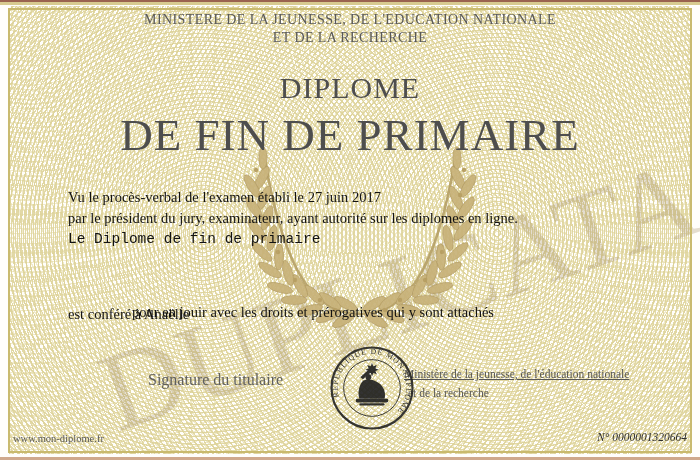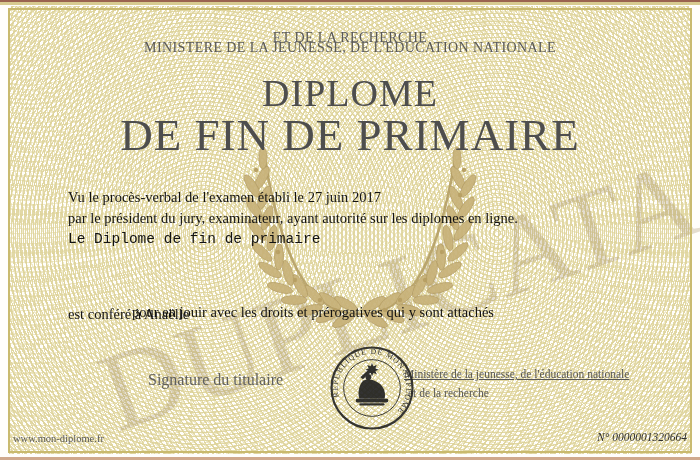--- a/index.html
+++ b/index.html
@@ -28,23 +28,23 @@
     font-size:112px;line-height:128px;white-space:nowrap;
     color:rgba(166,145,106,0.30);
     transform:rotate(-19deg);transform-origin:0 50%;
     z-index:1;letter-spacing:1px;font-weight:normal;
   }
   .wreath{position:absolute;left:210px;top:140px;z-index:2;opacity:.93;}
   .seal{position:absolute;left:327px;top:343px;z-index:3;}
   
   .txt{position:absolute;z-index:3;white-space:nowrap;}
   .header-line{left:0;right:0;text-align:center;color:#585858;font-size:14px;letter-spacing:.4px;}
-  .hl1{top:12px;margin-top:28px;} .hl2{top:30px;}
+  .hl1{top:12px;} .hl2{top:30px;}
   .title-line{left:0;right:0;text-align:center;color:#4e4e4e;letter-spacing:1px;}
-  .tl1{top:71px;font-size:38px;} .tl2{top:109px;font-size:45px;}
+  .tl1{top:71px;font-size:30px;} .tl2{top:109px;font-size:45px;}
   .body-line{color:#121212;font-size:14.5px;}
   .b1{left:68px;top:189px;} .b2{left:68px;top:210px;} .b3{left:68px;top:231px;font-family:Liberation Mono, monospace;}
   .b4{left:68px;top:266px;margin-top:40px;} .b5{left:113px;top:304px;padding-left:19px;}
   .sig{left:148px;top:371px;color:#5f5f5f;font-size:16px;}
   .min1{left:404px;top:368px;color:#565656;font-size:11.5px;text-decoration:underline;}
   .min2{left:408px;top:387px;color:#565656;font-size:11.5px;}
   .site{left:13px;top:433px;color:#5a5a5a;font-size:10.5px;}
   .serial{right:13px;top:431px;color:#2e2e2e;font-size:11.5px;font-style:italic;}
 </style>
 </head>

